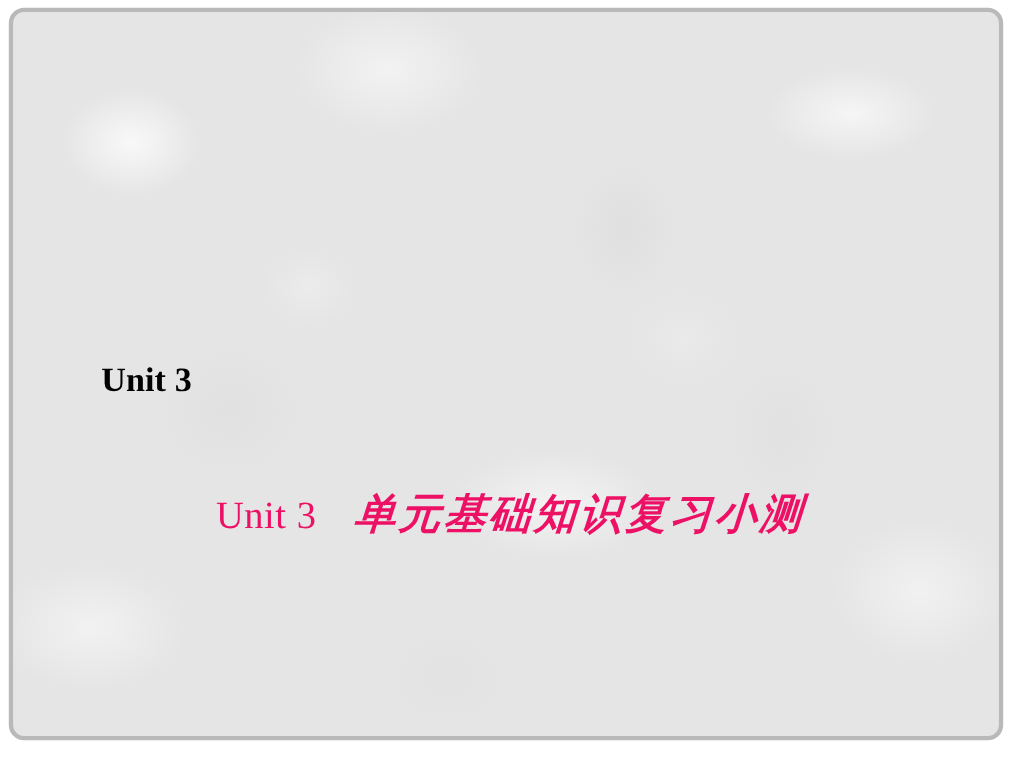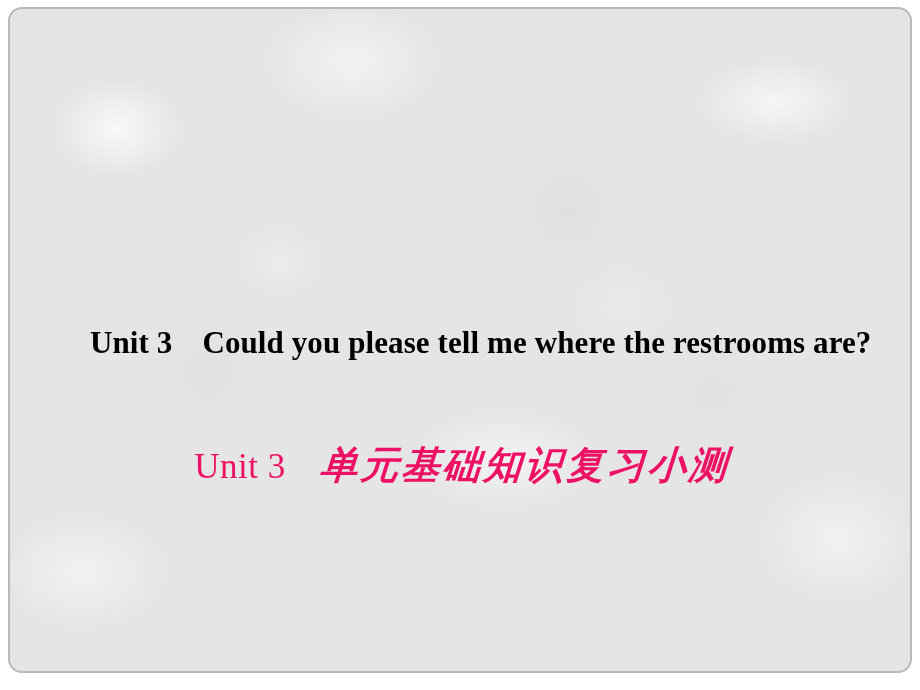--- a/index.html
+++ b/index.html
@@ -17,21 +17,21 @@
   }
 
   
   #slide-root {
     position: absolute;
     left: 8px;
     top: 7px;
     width: 904px;
     height: 666px;
     box-sizing: border-box;
-    border: 2px solid #c2410c;
+    border: 4px solid #c2410c;
     border-radius: 14px;
     background-color: #e6e6e6;
     overflow: hidden;
   }
 
   
   #slide-texture {
     position: absolute;
     inset: 0;
     border-radius: 13px;
@@ -124,21 +124,20 @@
 
 <div id="slide-root" style="border-color: rgb(185, 185, 185);">
 
   <div id="slide-texture" style="background-color: rgb(229, 229, 229);"></div>
 
   <div id="slide-body">
 
     <div id="title-line" style="color: rgb(0, 0, 0);">
       <span id="title-unit">Unit 3</span>
       <span id="title-gap"></span>
-      <span id="title-question">Could you please tell me where the restrooms are?</span>
     </div>
 
     <div id="subtitle-line">
       <span id="subtitle-unit" style="color: rgb(237, 17, 101);">Unit 3</span>
       <span id="subtitle-gap"></span>
       <span id="subtitle-cn" style="color: rgb(237, 17, 101);">单元基础知识复习小测</span>
     </div>
 
   </div>
 </div>

